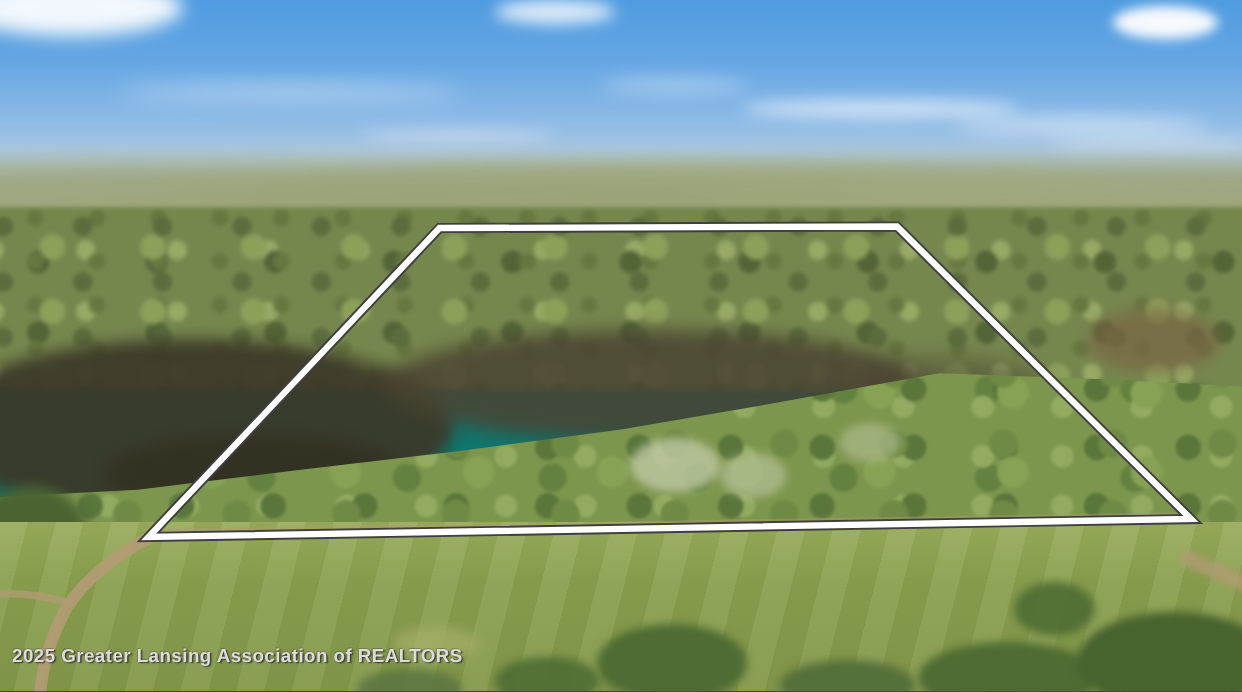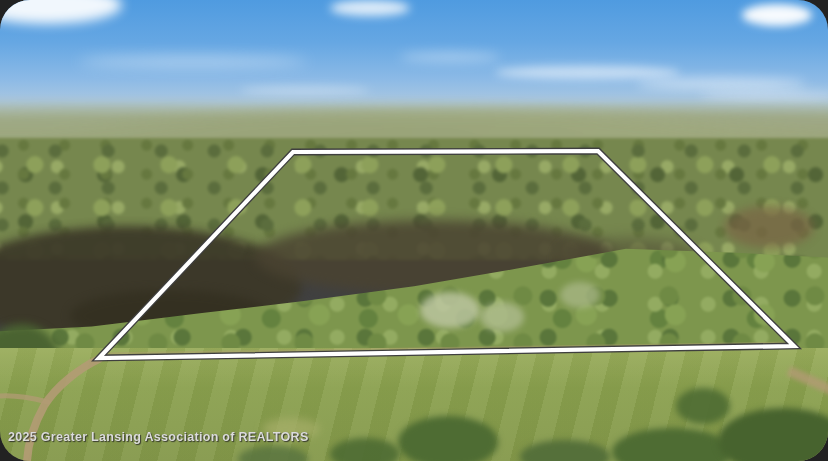--- a/index.html
+++ b/index.html
@@ -1,20 +1,19 @@
 <!DOCTYPE html>
 <html style="--sky_top: #4f9be0; --sky_low: #c9d3c4; --far_forest: #9aa671; --mid_forest: #76874e; --marsh_dark: #3c3828; --front_forest: #7d964d; --field_green: #8aa04e; --road_tan: #b29b74; --boundary_line: #ffffff; --boundary_outline: #3f3f3f; --watermark_color: #dcdcdc;"><head>
 <meta charset="utf-8">
 <style>
   html,body { margin:0; padding:0; background:#222; }
   .scene {
     position:relative; width:828px; height:461px; overflow:hidden;
-    background:#404040;
+    background:#0f766e;
     font-family:"Liberation Sans", sans-serif;
-    border-radius:30px;
   }
   .layer { position:absolute; }
 
   
   .sky {
     left:0; top:0; width:100%; height:152px;
     background:linear-gradient(180deg,
       var(--sky_top) 0%, #66a7e3 28%, #8cbae6 52%,
       #b3cbdf 72%, #c8d4cf 90%, var(--sky_low) 100%);
   }

